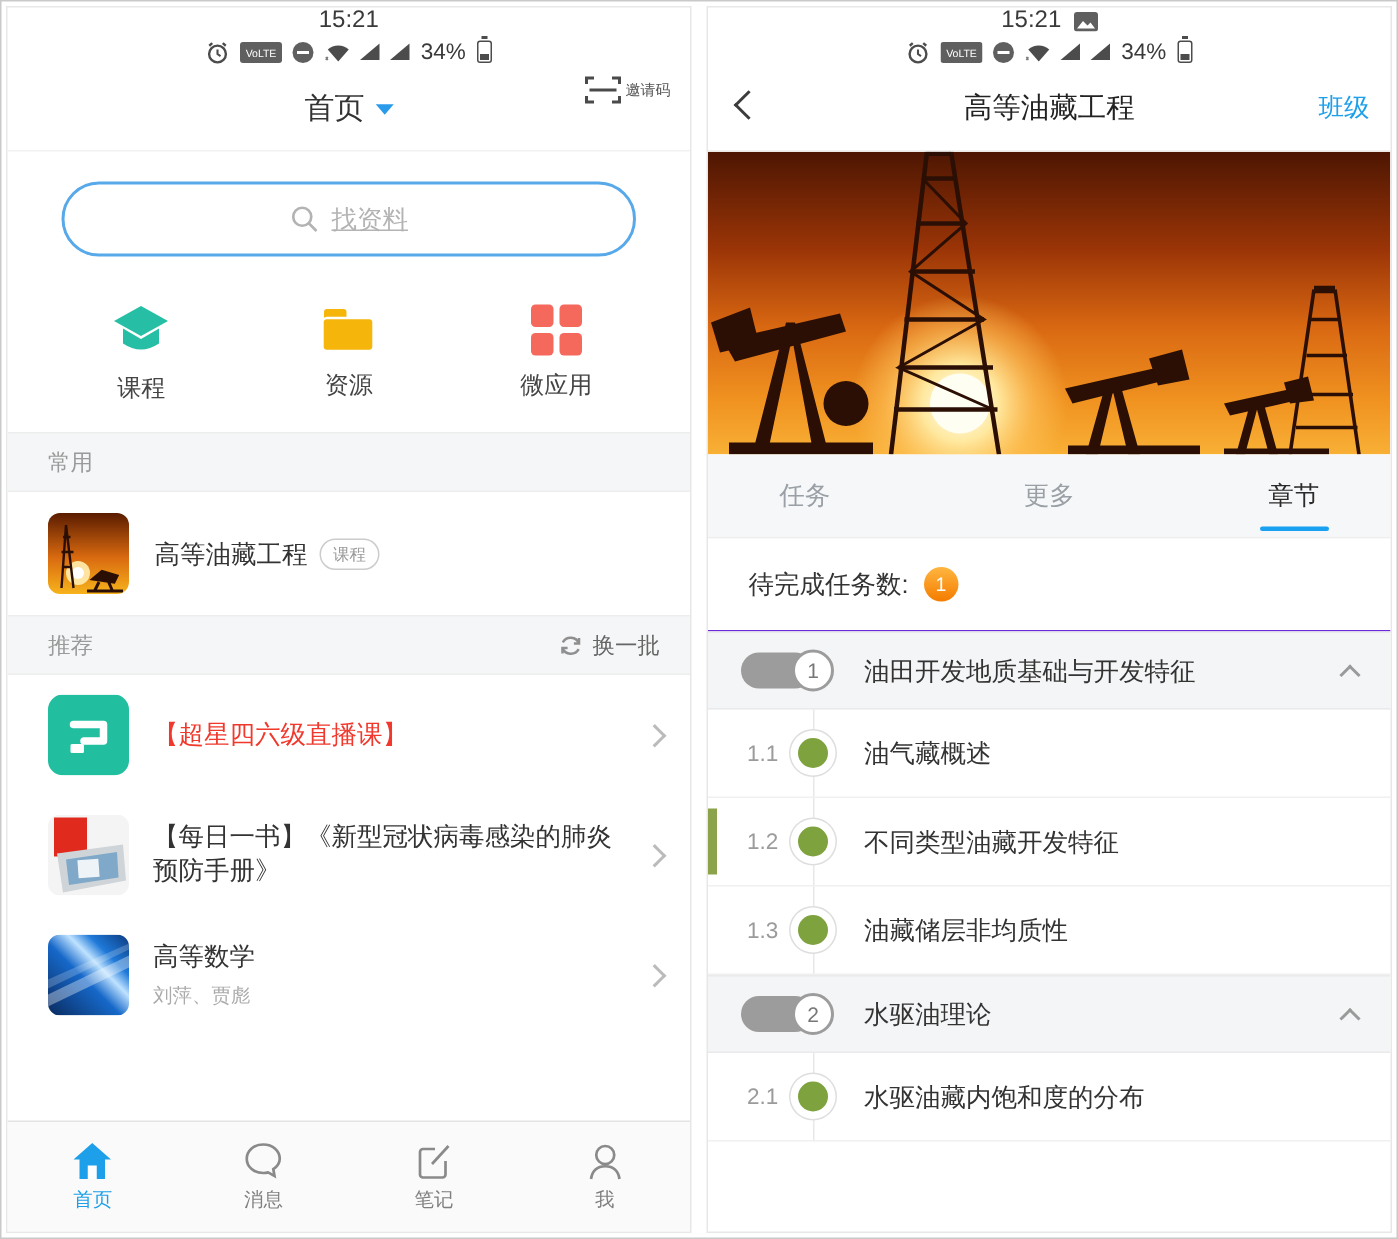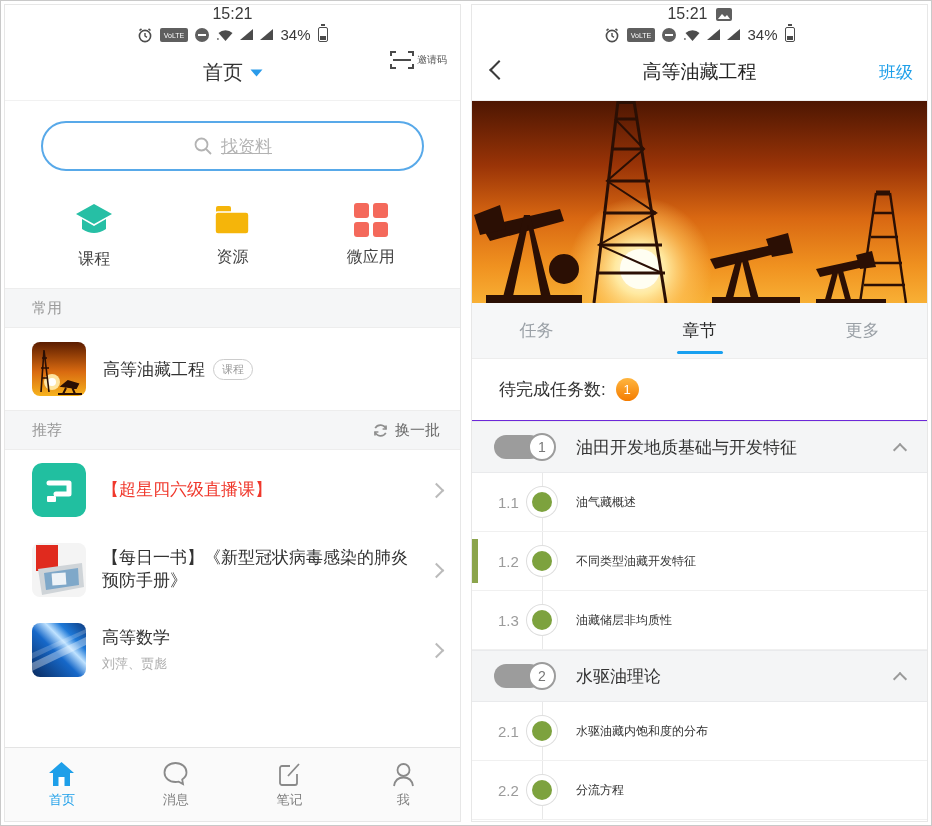--- a/index.html
+++ b/index.html
@@ -114,21 +114,21 @@
                      justify-content:center; font-size:14px; color:#777; }
   .ch-title { font-size:17px; color:#333; margin-left:20px; flex:1; }
   .chev-up { width:10px; height:10px; border-left:2px solid #9a9a9a; border-top:2px solid #9a9a9a;
              transform:rotate(45deg); margin-top:5px; }
 
   .sec-item { height:59px; position:relative; display:flex; align-items:center;
               border-bottom:1px solid #f0f0f0; background:transparent; }
   .sec-no { position:absolute; left:26px; font-size:15px; color:#9b9b9b; }
   .dot { position:absolute; left:60px; top:50%; transform:translateY(-50%); width:20px; height:20px;
          border-radius:50%; background:#7da23e; box-shadow:0 0 0 5px #fff, 0 0 0 6px #dedede; }
-  .sec-title { margin-left:104px; font-size:12px; color:#333; }
+  .sec-title { margin-left:104px; font-size:17px; color:#333; }
   .sec-item.current::after { content:""; position:absolute; left:0; top:7px; bottom:7px; width:6px; background:#8ba44b; }
 </style>
 </head>
 <body>
 
 <div class="wrap">
 
   <div class="screen">
 
     <div class="statusbar">
@@ -424,26 +424,26 @@
           <path d="M362 166 L352 202 L358 202 L366 172 L374 202 L380 202 L370 166 Z"></path>
           <rect x="344" y="198" width="70" height="4"></rect>
         </g>
       </svg>
     </div>
 
     <div class="rtabs">
       <div class="rtab">
         <span>任务</span>
       </div>
+      <div class="rtab">
+        <span>更多</span>
+      </div>
       <div class="rtab active">
         <span>章节</span>
         <span class="underline"></span>
-      </div>
-      <div class="rtab">
-        <span>更多</span>
       </div>
     </div>
 
     <div class="pending">
       <span class="pending-label">待完成任务数:</span>
       <span class="badge">1</span>
     </div>
 
     <div class="chapters">
 
@@ -479,21 +479,16 @@
         </span>
         <span class="ch-title">水驱油理论</span>
         <span class="chev-up"></span>
       </div>
 
       <div class="sec-item">
         <span class="sec-no">2.1</span>
         <span class="dot"></span>
         <span class="sec-title">水驱油藏内饱和度的分布</span>
       </div>
-      <div class="sec-item">
-        <span class="sec-no">2.2</span>
-        <span class="dot"></span>
-        <span class="sec-title">分流方程</span>
-      </div>
 
     </div>
   </div>
 </div>
 
 </body></html>

